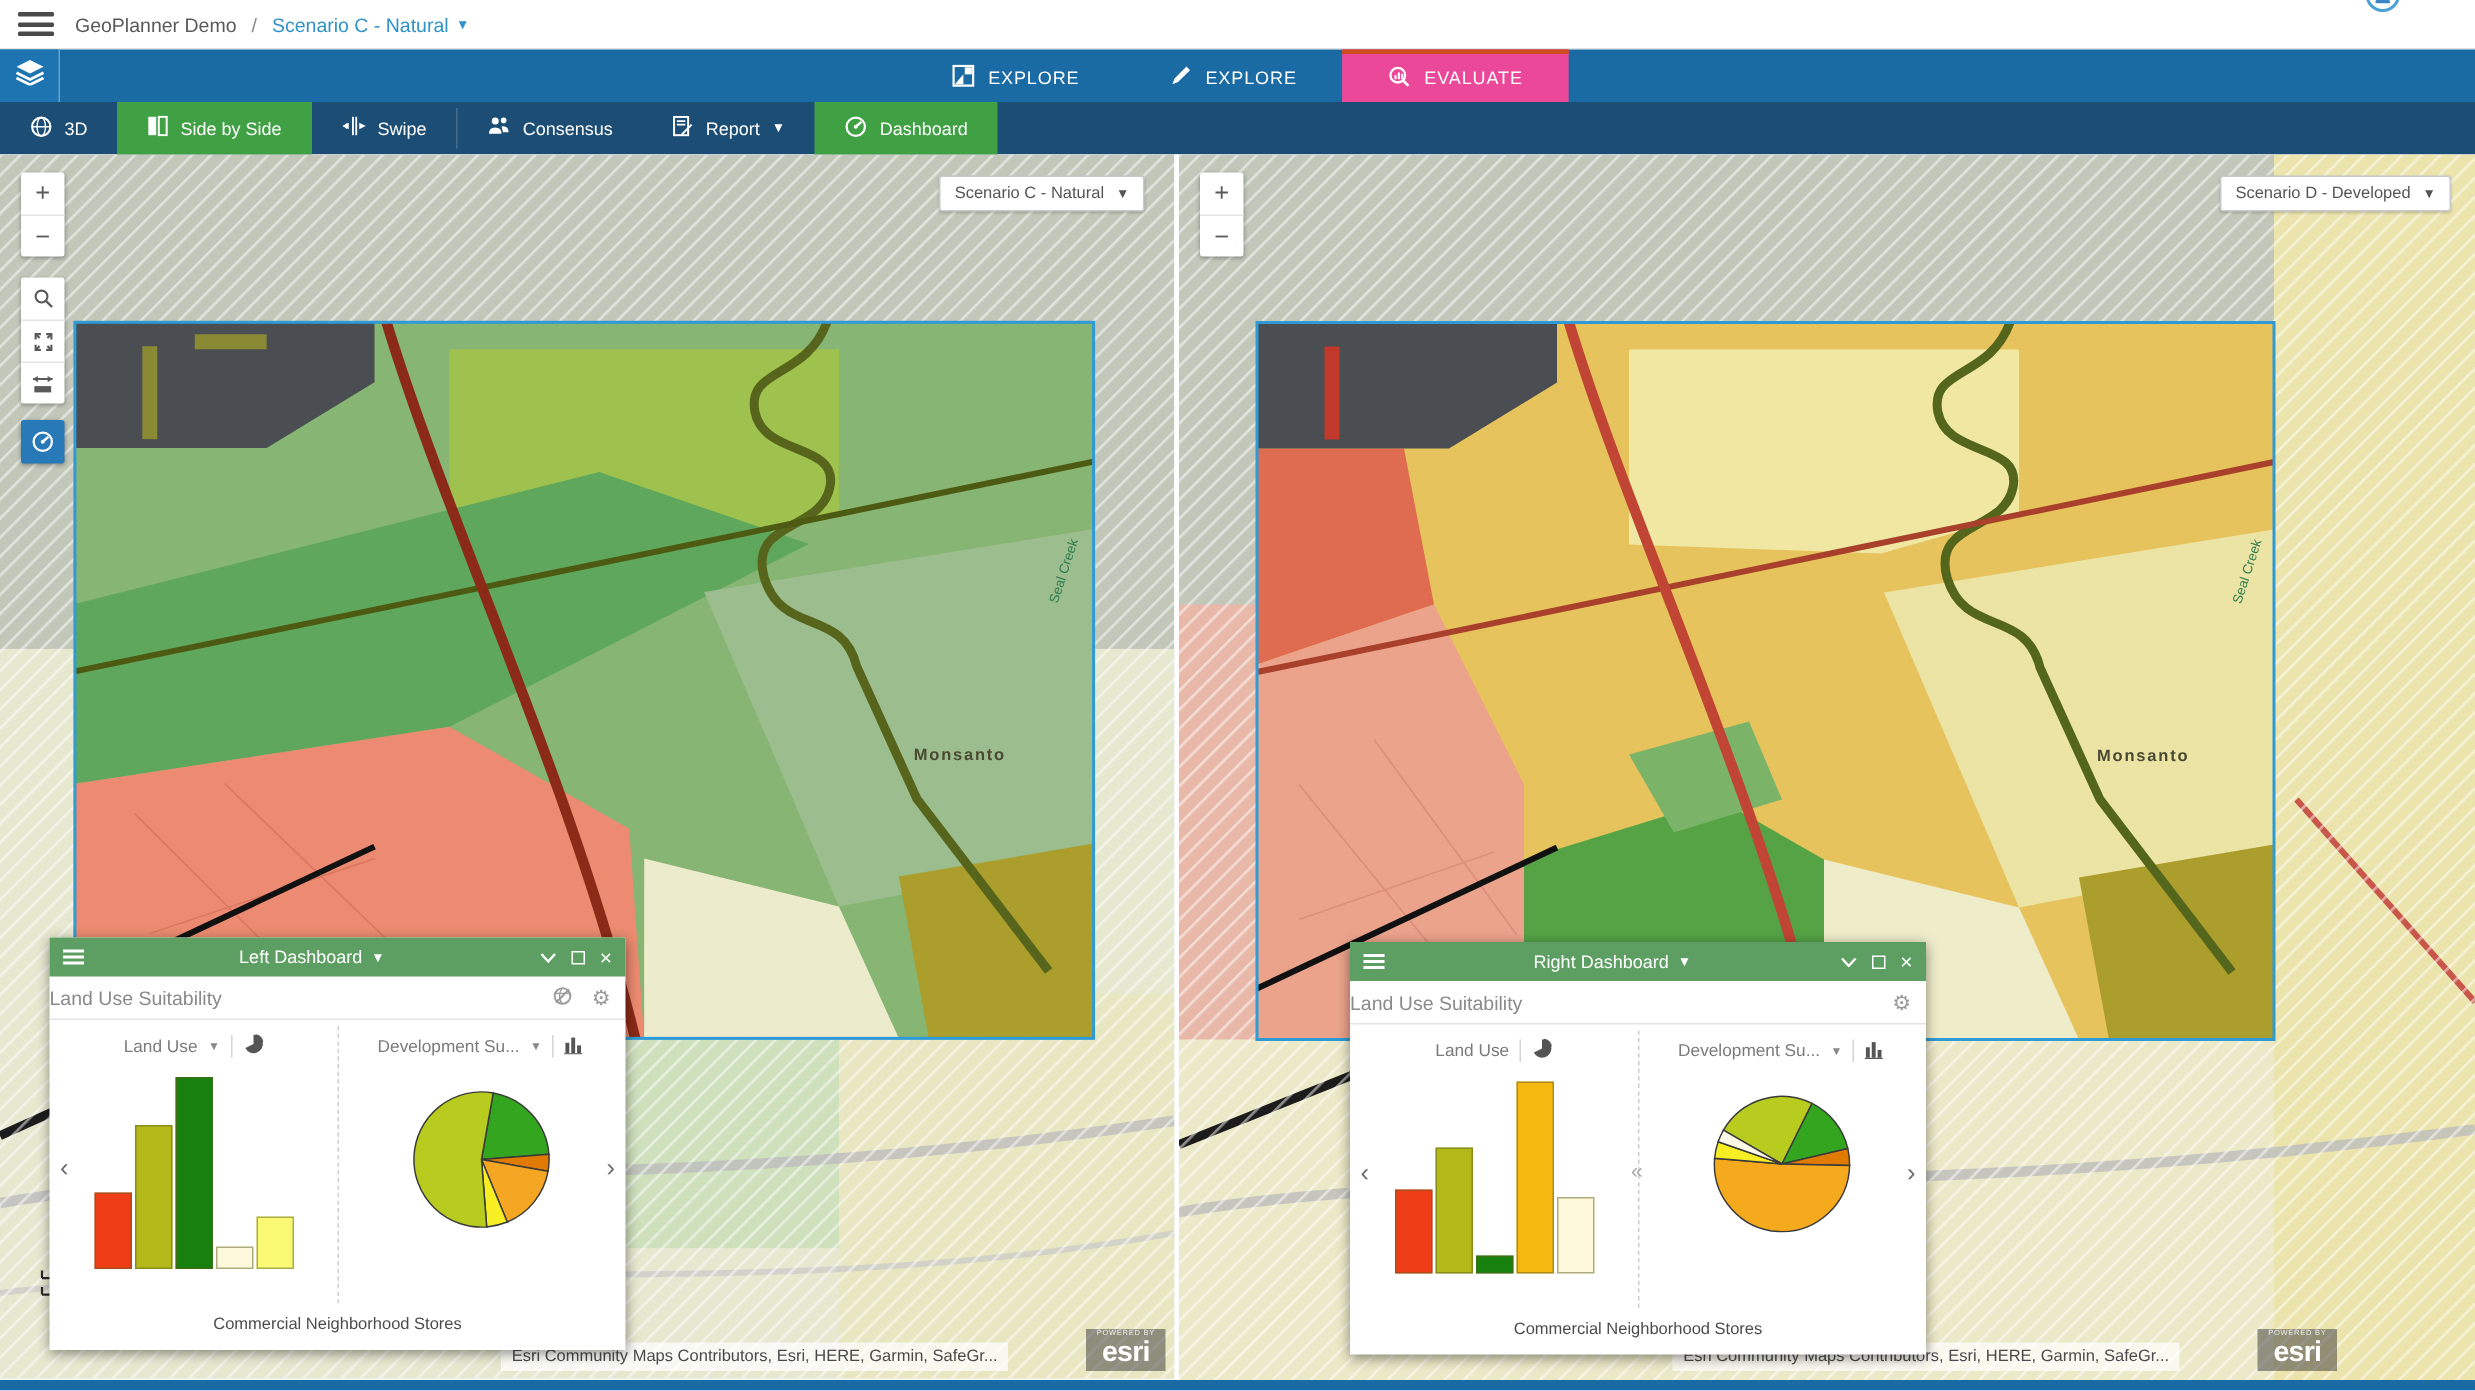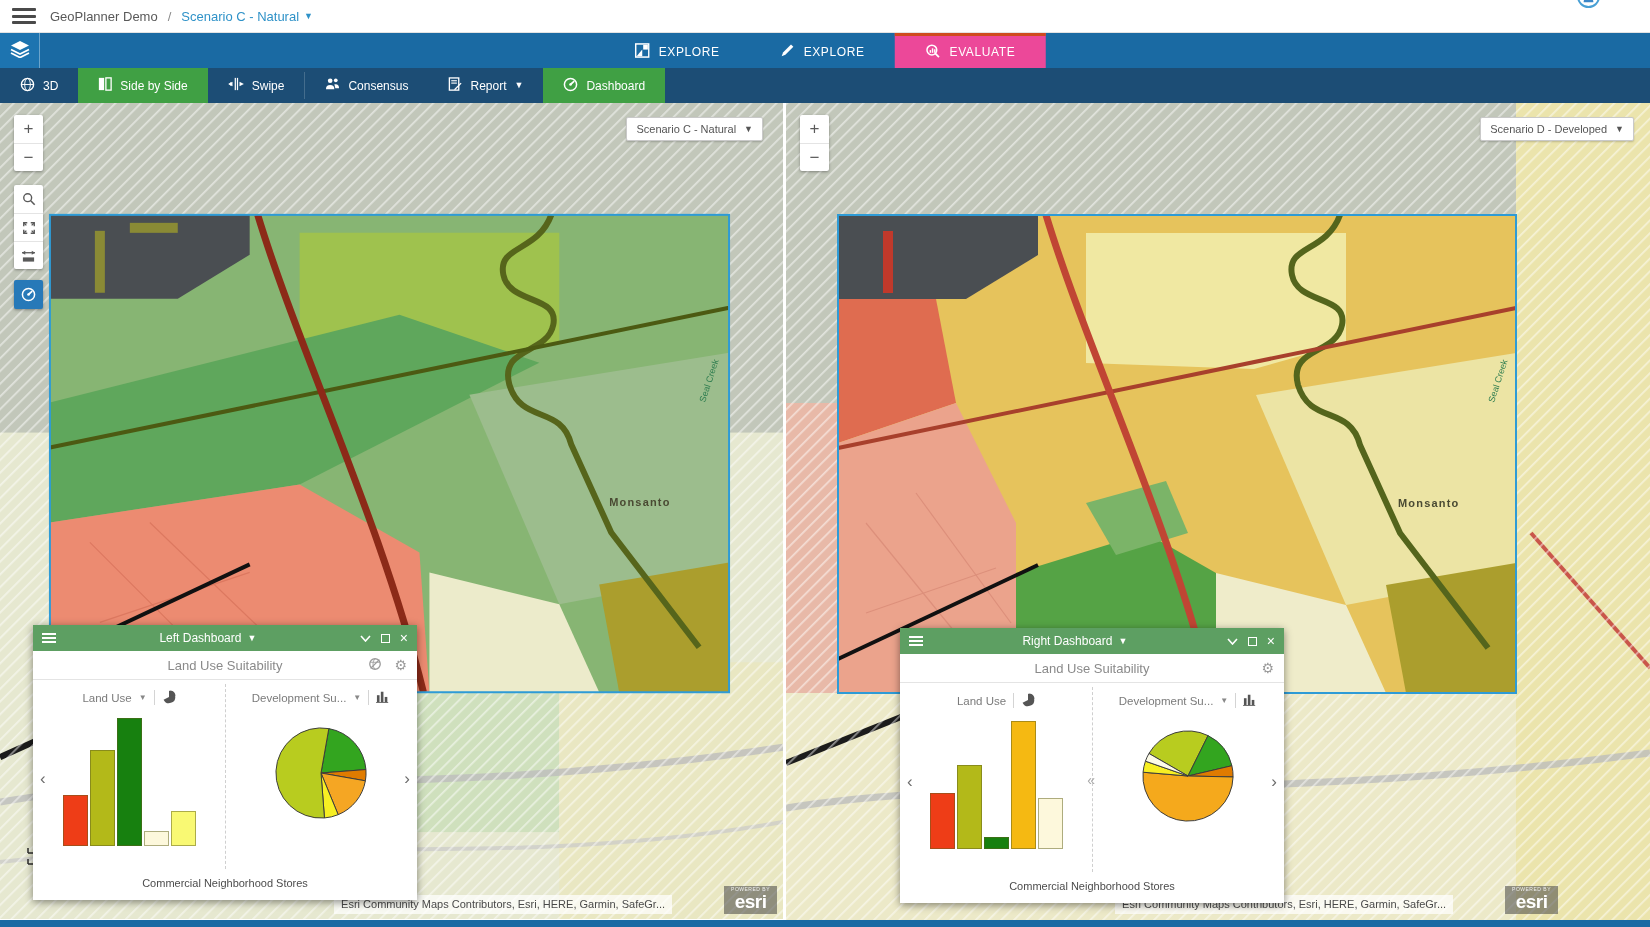--- a/index.html
+++ b/index.html
@@ -69,21 +69,21 @@
   .dashboard { position:absolute; width:384px; height:275px; background:#fff; box-shadow:0 2px 8px rgba(0,0,0,.45); display:flex; flex-direction:column; }
   .map.left  .dashboard { left:33px;  top:522px; }
   .map.right .dashboard { left:114px; top:525px; }
   .dash-header { height:26px; background:#5d9f62; color:#fff; display:flex; align-items:center; padding:0 9px; flex:none; }
   .dash-burger { width:14px; height:10px; display:flex; flex-direction:column; justify-content:space-between; cursor:pointer; }
   .dash-burger span { height:2px; background:#fff; }
   .dash-title { flex:1; text-align:center; font-size:12px; display:flex; align-items:center; justify-content:center; gap:6px; cursor:pointer; }
   .dash-winbtns { display:flex; align-items:center; gap:10px; }
   .winbtn { cursor:pointer; font-size:12px; line-height:1; display:flex; align-items:center; }
   .box-btn { width:9px; height:9px; border:1.5px solid #fff; }
-  .widget-row { height:29px; border-bottom:1px solid #e4e4e4; position:relative; display:flex; align-items:center; justify-content:center; flex:none; }
+  .widget-row { height:29px; border-bottom:1px solid #e4e4e4; position:relative; display:flex; align-items:center; justify-content:flex-start; flex:none; }
   .widget-title { font-size:13px; color:#8a8a8a; }
   .widget-icons { position:absolute; right:10px; top:0; height:100%; display:flex; align-items:center; gap:12px; color:#9b9b9b; }
   .widget-icons .wic { cursor:pointer; font-size:14px; line-height:1; }
   .dash-body { flex:1; display:flex; position:relative; }
   .dash-panel { flex:1; display:flex; flex-direction:column; align-items:center; padding-top:5px; min-width:0; }
   .panel-head { height:25px; display:flex; align-items:center; gap:7px; font-size:11.5px; color:#7b7b7b; }
   .panel-head .pcaret { font-size:8px; color:#888; cursor:pointer; }
   .panel-head .pipe { width:1px; height:15px; background:#d4d4d4; }
   .panel-divider { position:absolute; left:50%; top:4px; bottom:4px; border-left:1px dashed #cfcfcf; }
   .chev { position:absolute; top:46%; font-size:17px; color:#6d6d6d; cursor:pointer; }

